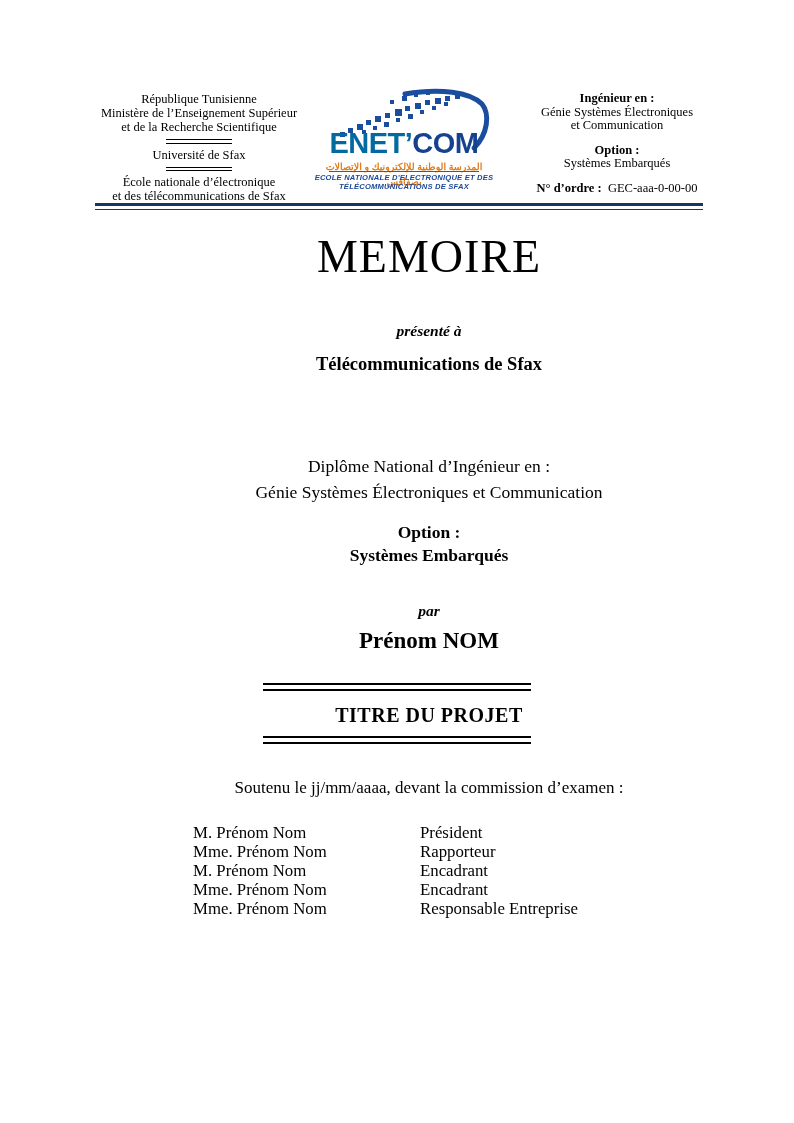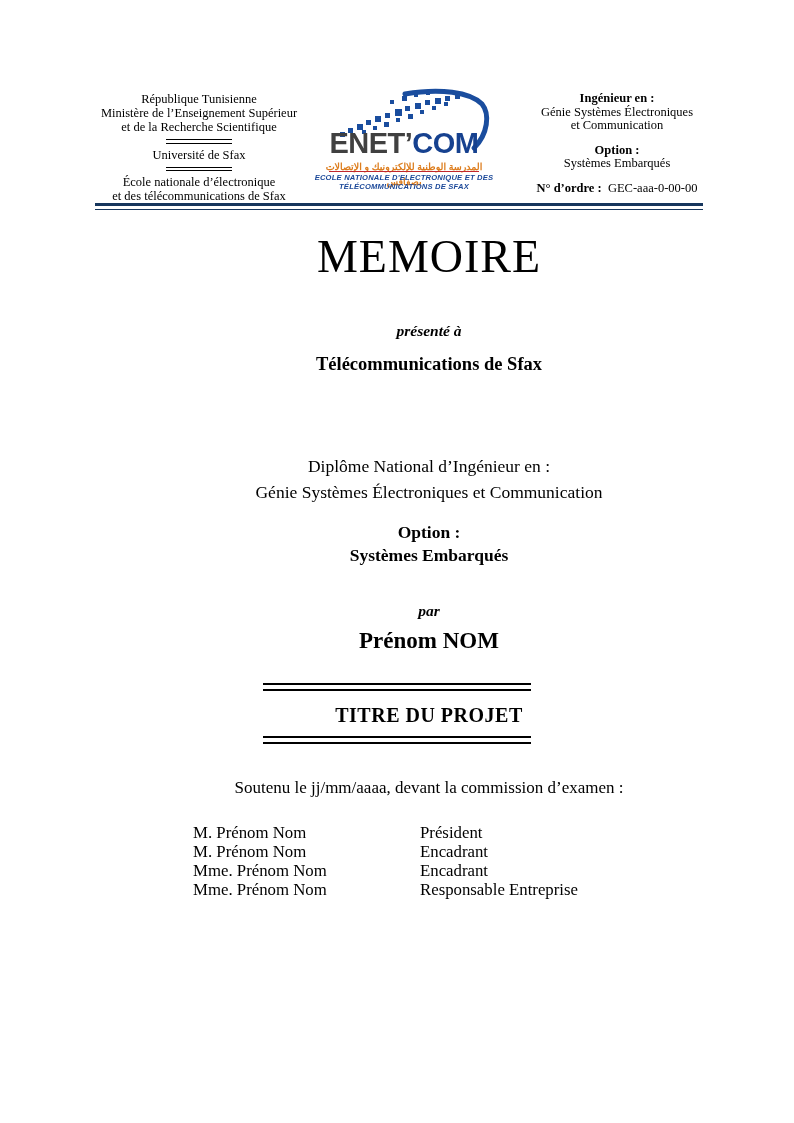--- a/index.html
+++ b/index.html
@@ -30,21 +30,21 @@
   
   .logo {
     position:absolute; top:86px; left:310px; width:188px; height:114px;
     font-family:"Liberation Sans", sans-serif; text-align:center;
   }
   .logo-art { position:absolute; top:0; left:0; }
   .logo-word {
     position:absolute; top:42px; left:0; width:100%;
     font-size:29px; font-weight:bold; letter-spacing:-0.5px; line-height:30px;
   }
-  .logo-enet { color:#404040; }
+  .logo-enet { color:#0369a1; }
   .logo-com  { color:#16418F; }
   .logo-arabic {
     position:absolute; top:73px; left:0; width:100%;
     direction:rtl; font-size:9.5px; font-weight:bold; color:#DD7E1F; line-height:15px;
   }
   .logo-redline { position:absolute; top:85px; left:19px; width:150px; border-top:1.5px solid #C1272D; }
   .logo-sub {
     position:absolute; top:88px; left:0; width:100%;
     font-size:7.6px; font-weight:bold; font-style:italic; color:#1B4899;
     line-height:8.8px; letter-spacing:0.2px;
@@ -166,20 +166,23 @@
   <div class="center-line title">TITRE DU PROJET</div>
   <div class="rule-double-black rule-title-bottom"></div>
 
   <div class="center-line soutenu">Soutenu le jj/mm/aaaa, devant la commission d’examen :</div>
 
   <div class="committee">
     <div class="committee-row">
       <span class="c-name">M. Prénom Nom</span><span class="c-role">Président</span>
     </div>
     <div class="committee-row">
+      <span class="c-name">Mme. Prénom Nom</span><span class="c-role">Rapporteur</span>
+    </div>
+    <div class="committee-row">
       <span class="c-name">M. Prénom Nom</span><span class="c-role">Encadrant</span>
     </div>
     <div class="committee-row">
       <span class="c-name">Mme. Prénom Nom</span><span class="c-role">Encadrant</span>
     </div>
     <div class="committee-row">
       <span class="c-name">Mme. Prénom Nom</span><span class="c-role">Responsable Entreprise</span>
     </div>
   </div>
 

